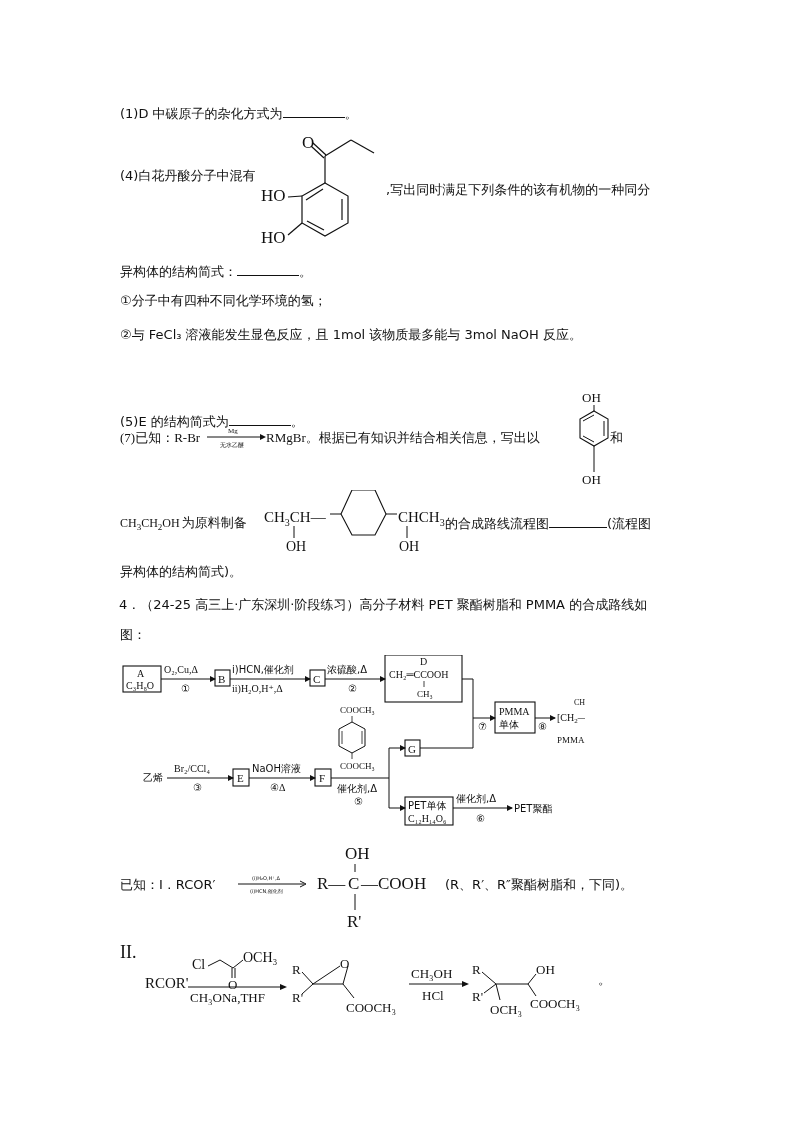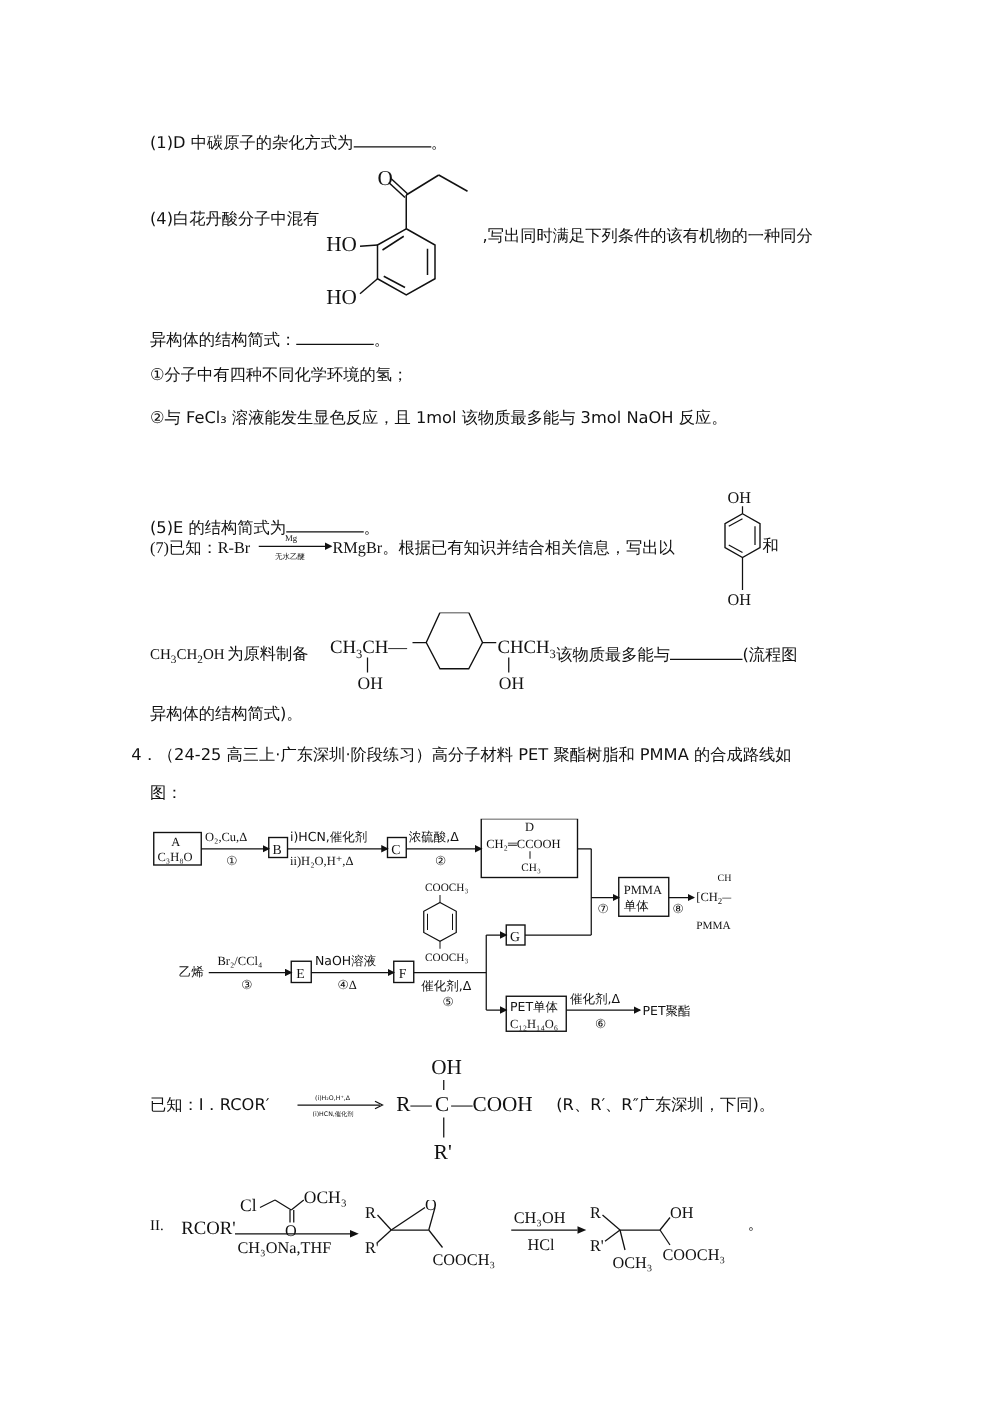--- a/index.html
+++ b/index.html
@@ -83,25 +83,25 @@
   <line x1="32" y1="36" x2="32" y2="48" stroke="#111" stroke-width="1"></line>
   <text x="24" y="61" font-size="14">OH</text>
   <polygon points="90,0 113,0 124,24 113,45 90,45 79,24" fill="none" stroke="#111" stroke-width="1.1"></polygon>
   <line x1="68" y1="24" x2="79" y2="24" stroke="#111" stroke-width="1"></line>
   <line x1="124" y1="24" x2="135" y2="24" stroke="#111" stroke-width="1"></line>
   <text x="136" y="32" font-size="15">CHCH<tspan font-size="10" dy="4">3</tspan></text>
   <line x1="145" y1="36" x2="145" y2="48" stroke="#111" stroke-width="1"></line>
   <text x="137" y="61" font-size="14">OH</text>
 </svg>
 <div class="abs t" style="left:445px;top:515px;">
-  <span>该物质最多能与</span><span class="blank" style="width:58px"></span><span>(流程图</span>
+  <span>的合成路线流程图</span><span class="blank" style="width:58px"></span><span>(流程图</span>
 </div>
 <div class="abs t" style="left:120px;top:564px;">异构体的结构简式)。</div>
 
-<div class="abs t" style="left:105px;top:597px;">4．（24-25 高三上·广东深圳·阶段练习）高分子材料 PET 聚酯树脂和 PMMA 的合成路线如</div>
+<div class="abs t" style="left:119px;top:597px;">4．（24-25 高三上·广东深圳·阶段练习）高分子材料 PET 聚酯树脂和 PMMA 的合成路线如</div>
 <div class="abs t" style="left:120px;top:627px;">图：</div>
 
 <svg class="abs" style="left:115px;top:655px;" width="470" height="180">
   <defs>
     <marker id="ah" markerWidth="6" markerHeight="6" refX="5" refY="3" orient="auto">
       <polygon points="0,0 6,3 0,6" fill="#111"></polygon>
     </marker>
   </defs>
 
   <rect x="8" y="11" width="38" height="26" fill="none" stroke="#111" stroke-width="1.1"></rect>
@@ -191,23 +191,23 @@
 </svg>
 <svg class="abs" style="left:315px;top:842px;" width="130" height="90">
   <text x="30" y="17" font-size="17">OH</text>
   <line x1="40" y1="22" x2="40" y2="30" stroke="#111" stroke-width="1"></line>
   <text x="2" y="47" font-size="17">R—</text>
   <text x="33" y="47" font-size="17">C</text>
   <text x="46" y="47" font-size="17">—COOH</text>
   <line x1="40" y1="52" x2="40" y2="68" stroke="#111" stroke-width="1"></line>
   <text x="32" y="85" font-size="17">R'</text>
 </svg>
-<div class="abs t" style="left:445px;top:877px;">(R、R′、R″广东深圳，下同)。</div>
-
-<div class="abs t serif" style="left:120px;top:972px;font-size:12px;text-align:right;">II.</div>
+<div class="abs t" style="left:445px;top:877px;">(R、R′、R″聚酯树脂和，下同)。</div>
+
+<div class="abs t serif" style="left:120px;top:944px;font-size:18px;text-align:right;">II.</div>
 <div class="abs t serif" style="left:145px;top:975px;font-size:15px;">RCOR'</div>
 <svg class="abs" style="left:188px;top:938px;" width="100" height="70">
   <text x="4" y="31" font-size="14">Cl</text>
   <line x1="20" y1="28" x2="32" y2="22" stroke="#111" stroke-width="1"></line>
   <line x1="32" y1="22" x2="45" y2="30" stroke="#111" stroke-width="1"></line>
   <line x1="45" y1="30" x2="55" y2="22" stroke="#111" stroke-width="1"></line>
   <text x="55" y="24" font-size="14">OCH₃</text>
   <line x1="44" y1="30" x2="44" y2="40" stroke="#111" stroke-width="1"></line>
   <line x1="47" y1="30" x2="47" y2="40" stroke="#111" stroke-width="1"></line>
   <text x="40" y="51" font-size="13">O</text>

